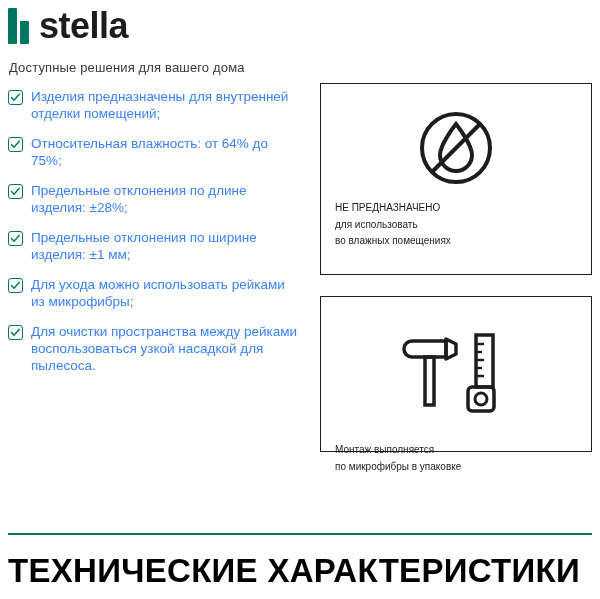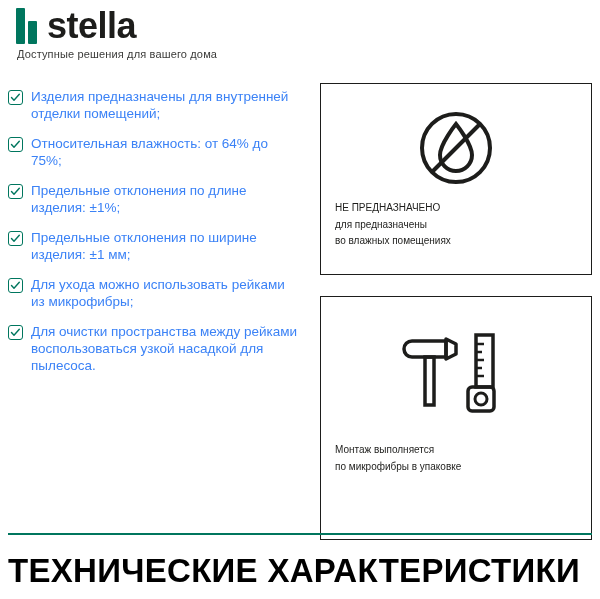--- a/index.html
+++ b/index.html
@@ -12,21 +12,21 @@
     background: #ffffff;
     font-family: "Liberation Sans", sans-serif;
     color: #1d1d1b;
     overflow: hidden;
     position: relative;
   }
 
   
   .logo-block {
     position: absolute;
-    left: 16px;
+    left: 8px;
     top: 4px;
     width: 260px;
   }
   .logo-row {
     display: flex;
     align-items: flex-end;
     height: 40px;
   }
   .logo-mark {
     display: flex;
@@ -44,24 +44,24 @@
   .logo-mark .bar.b2 { height: 23px; }
   .logo-word {
     font-size: 36px;
     font-weight: bold;
     letter-spacing: -0.5px;
     line-height: 36px;
     color: #1d1d1b;
     font-family: "Liberation Sans", sans-serif;
   }
   .logo-tag {
-    font-size: 11px;
+    font-size: 13px;
     color: #3a3a38;
     letter-spacing: 0.15px;
-    margin-top: 4px;
+    margin-top: 16px;
     margin-left: 1px;
   }
 
   
   .features {
     position: absolute;
     left: 8px;
     top: 88px;
     width: 290px;
   }
@@ -101,21 +101,21 @@
   .card-top {
     left: 320px;
     top: 83px;
     width: 272px;
     height: 192px;
   }
   .card-bottom {
     left: 320px;
     top: 296px;
     width: 272px;
-    height: 244px;
+    height: 156px;
     padding-left: 20px;
   }
   .card-icon {
     position: absolute;
     left: 0;
     right: 0;
     display: flex;
     justify-content: center;
   }
   .card-top .card-icon { top: 18px; }
@@ -186,21 +186,21 @@
     </span>
     <span class="feature-text">Относительная влажность: от 64% до 75%;</span>
   </div>
 
   <div class="feature">
     <span class="check-box">
       <svg width="11" height="11" viewBox="0 0 11 11">
           <path d="M1.5 5.6 L4 8.2 L9.3 2.3" fill="none" stroke="#00765e" stroke-width="1.4" stroke-linecap="round" stroke-linejoin="round"></path>
         </svg>
     </span>
-    <span class="feature-text">Предельные отклонения по длине изделия: ±1%;</span>
+    <span class="feature-text">Предельные отклонения по длине изделия: ±28%;</span>
   </div>
 
   <div class="feature">
     <span class="check-box">
       <svg width="11" height="11" viewBox="0 0 11 11">
           <path d="M1.5 5.6 L4 8.2 L9.3 2.3" fill="none" stroke="#00765e" stroke-width="1.4" stroke-linecap="round" stroke-linejoin="round"></path>
         </svg>
     </span>
     <span class="feature-text">Предельные отклонения по ширине изделия: ±1 мм;</span>
   </div>
@@ -228,21 +228,21 @@
 <div class="card card-top">
   <div class="card-icon">
     <svg width="92" height="92" viewBox="0 0 92 92">
       <circle cx="46" cy="46" r="34" fill="none" stroke="#1d1d1b" stroke-width="4"></circle>
       <path d="M46 22 C46 22 30 42 30 53 a16 16 0 0 0 32 0 C62 42 46 22 46 22 Z" fill="none" stroke="#1d1d1b" stroke-width="4"></path>
       <line x1="22" y1="70" x2="70" y2="22" stroke="#1d1d1b" stroke-width="4"></line>
     </svg>
   </div>
   <div class="card-caption">
     <div>НЕ ПРЕДНАЗНАЧЕНО</div>
-    <div>для предназначены</div>
+    <div>для использовать</div>
     <div>во влажных помещениях</div>
   </div>
 </div>
 
 <div class="card card-bottom">
   <div class="card-icon">
     <svg width="120" height="100" viewBox="0 0 120 100">
 
       <path d="M16 16 h34 v16 h-34 a8 8 0 0 1 0 -16 Z" fill="none" stroke="#1d1d1b" stroke-width="3.5" stroke-linejoin="round"></path>
       <path d="M50 14 l10 5 v10 l-10 5 Z" fill="none" stroke="#1d1d1b" stroke-width="3.5" stroke-linejoin="round"></path>

